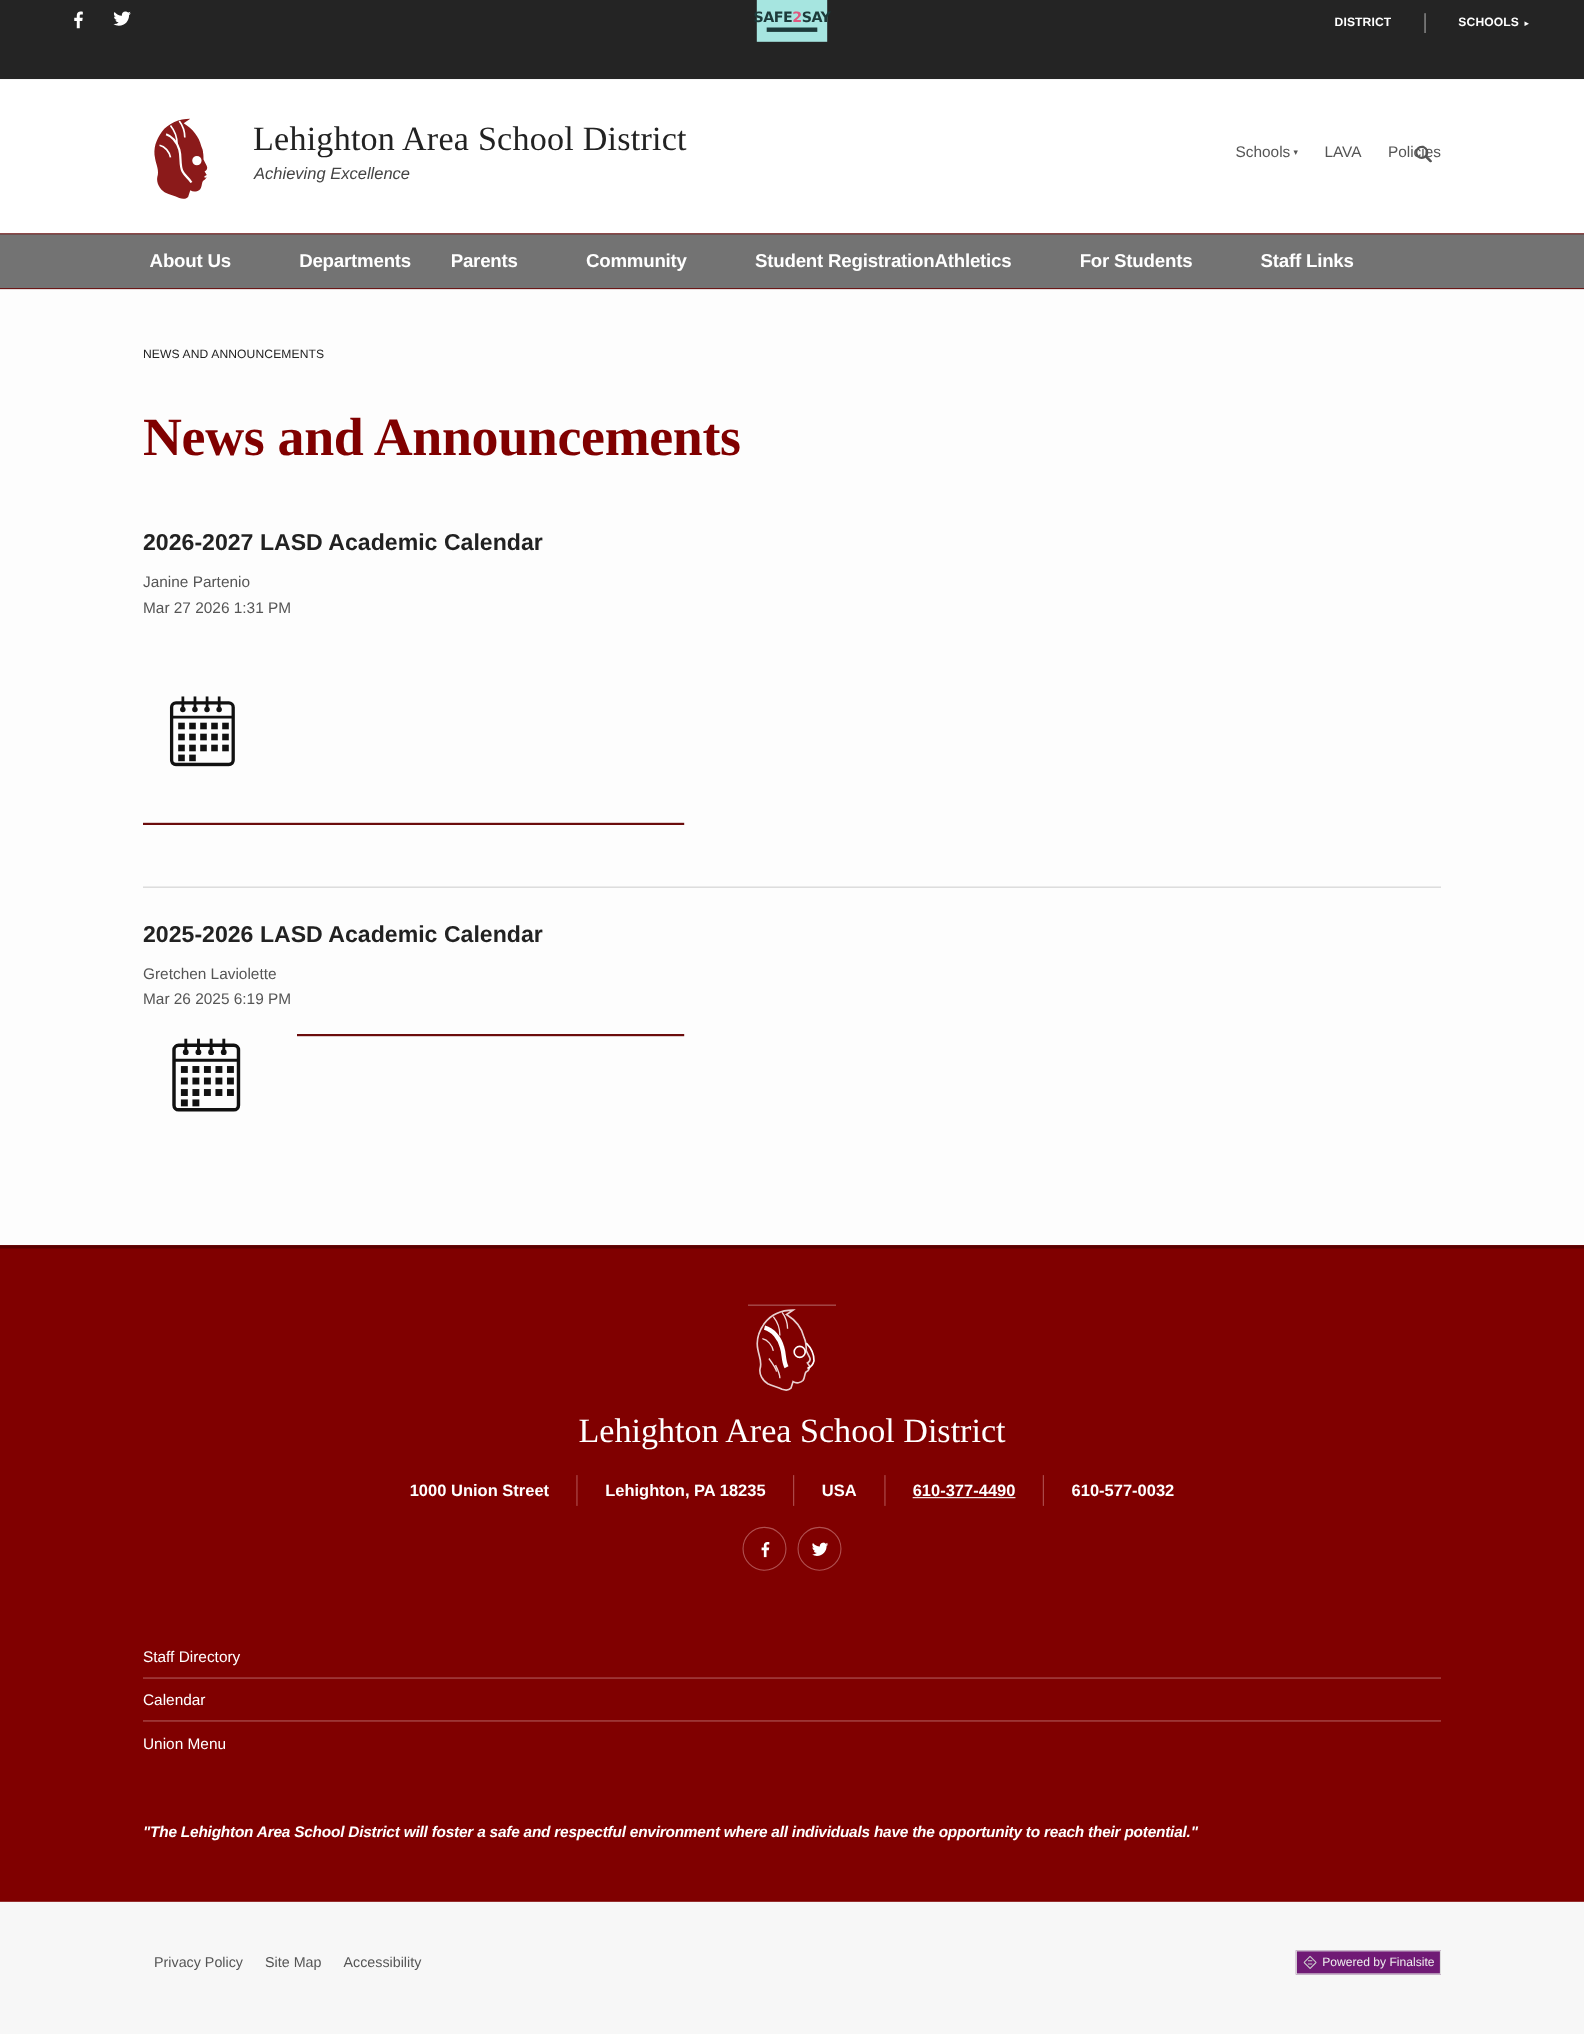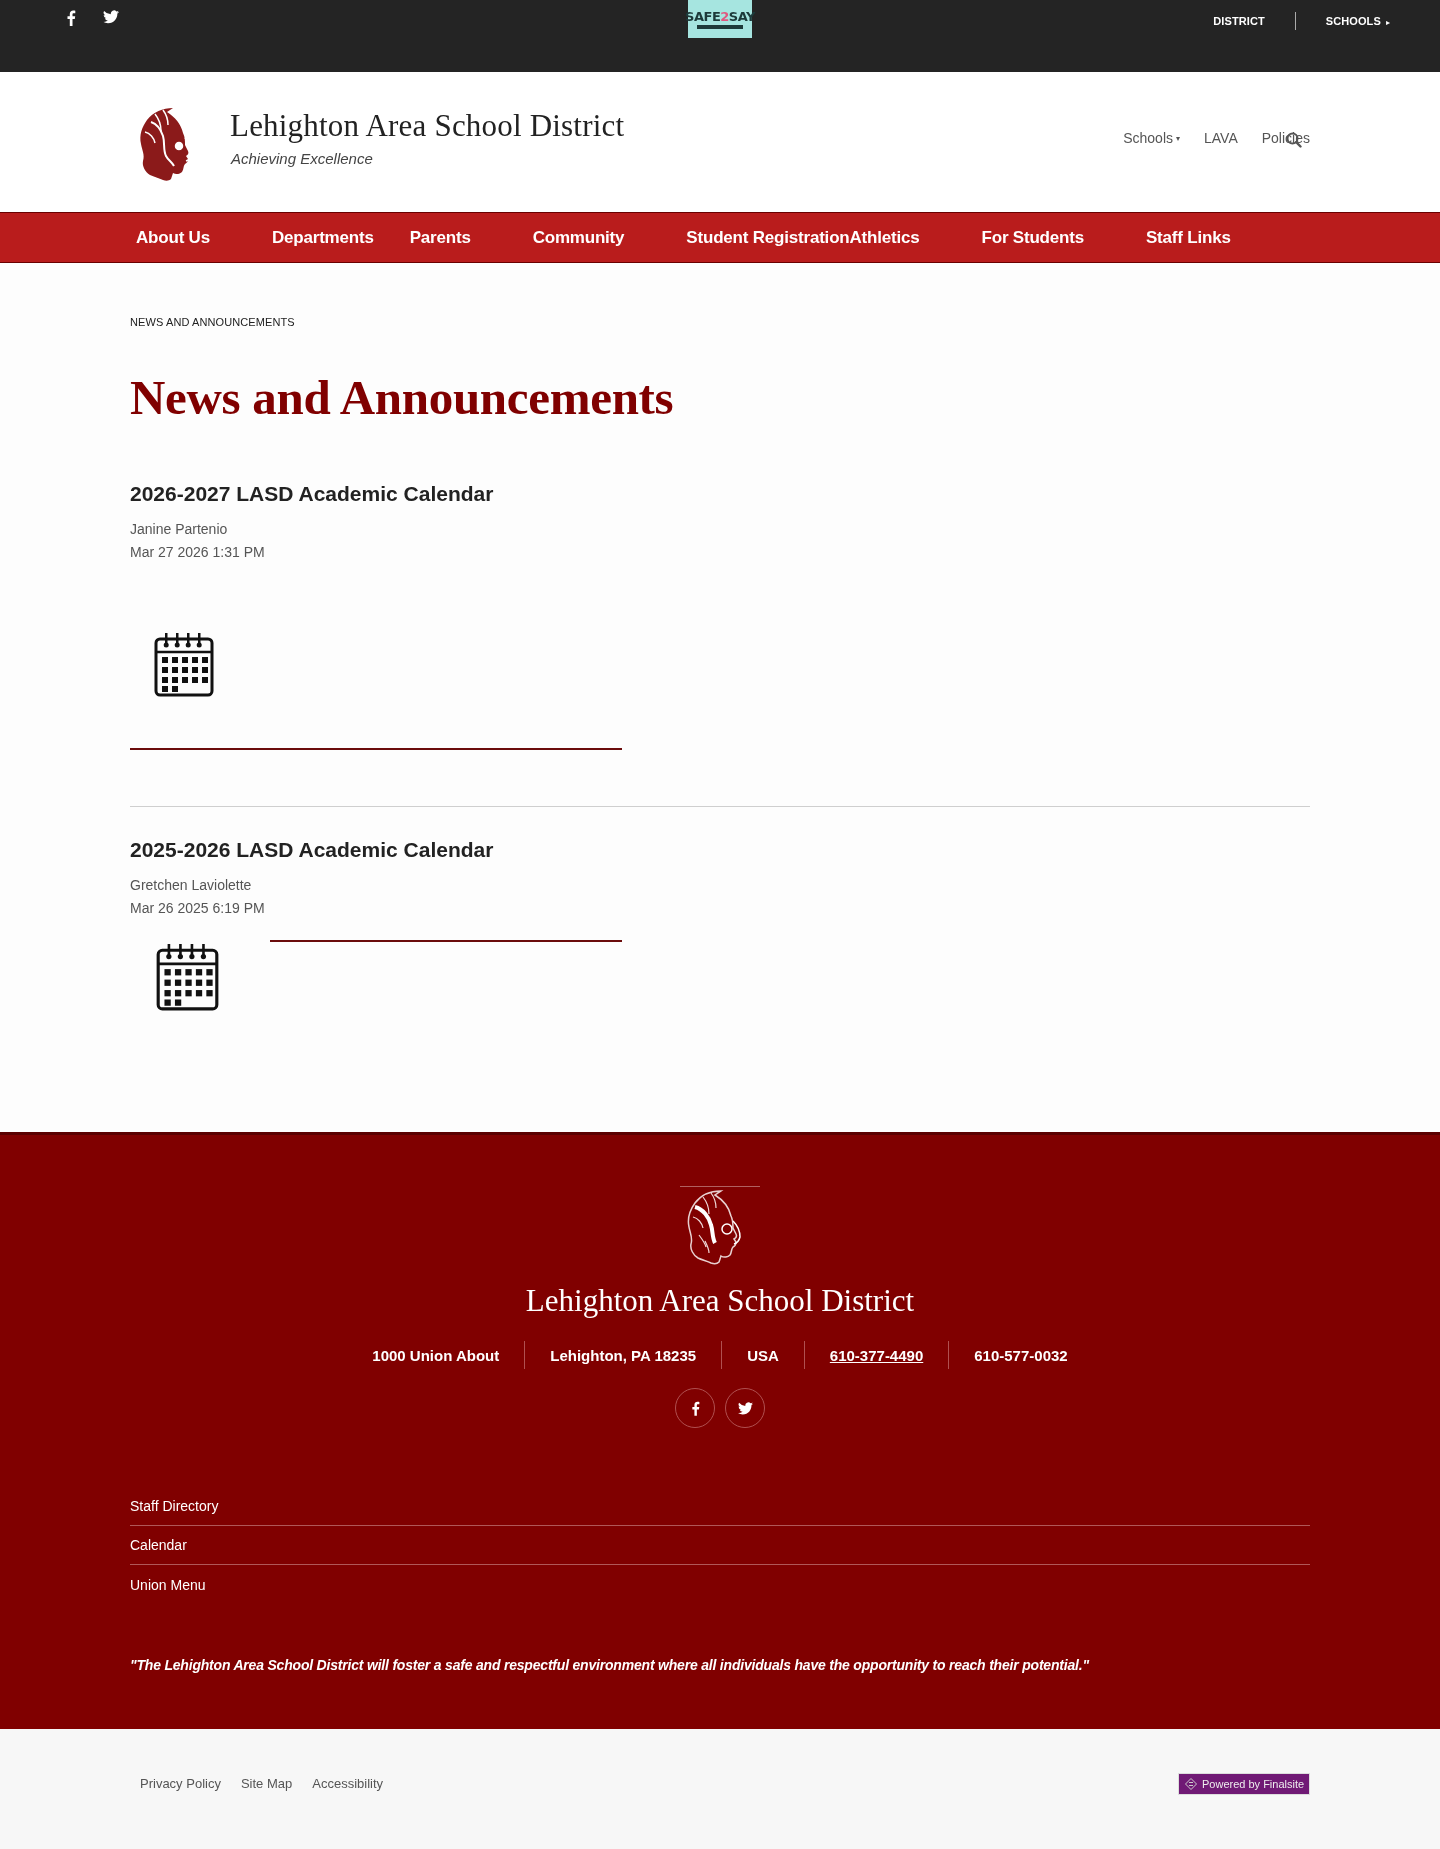--- a/index.html
+++ b/index.html
@@ -24,21 +24,21 @@
   .logo { position: absolute; left: 133px; top: 30px; width: 76px; height: 80px; }
   .site-name { position: absolute; left: 230px; top: 36px; font-family: "Liberation Serif", "DejaVu Serif", serif; font-size: 31px; color: #222; letter-spacing: 0.2px; }
   .tagline { position: absolute; left: 231px; top: 78px; font-style: italic; font-size: 15px; color: #444; }
   .header-links { position: absolute; right: 130px; top: 58px; display: flex; align-items: center; gap: 0; }
   .header-links span { font-size: 14px; color: #555; }
   .header-links .hl { margin-right: 24px; }
   .header-links .caret-sm { font-size: 8px; margin-left: 3px; vertical-align: 2px; }
   .search-icon { position: absolute; right: 138px; top: 60px; width: 16px; height: 16px; }
 
   
-  .mainnav { height: 51px; background: #b91c1c; display: flex; align-items: center; padding-left: 136px; border-top: 1px solid #6a0000; border-bottom: 1px solid #6a0000; }
+  .mainnav { height: 51px; background: #737373; display: flex; align-items: center; padding-left: 136px; border-top: 1px solid #6a0000; border-bottom: 1px solid #6a0000; }
   .mainnav span { color: #fff; font-weight: bold; font-size: 17px; letter-spacing: -0.2px; }
 
   
   .content { position: relative; height: 869px; background: #fdfdfd; }
   .breadcrumb { position: absolute; left: 130px; top: 53px; font-size: 11px; color: #222; letter-spacing: 0.1px; }
   .page-title { position: absolute; left: 130px; top: 106px; font-family: "Liberation Serif", "DejaVu Serif", serif; font-weight: bold; font-size: 49px; color: #800000; letter-spacing: -0.3px; }
   .post-title { position: absolute; left: 130px; font-weight: bold; font-size: 21px; color: #222; }
   .post-author, .post-date { position: absolute; left: 130px; font-size: 14px; color: #555; text-align: center; }
   .cal-icon { position: absolute; }
   .red-line { position: absolute; height: 2px; background: #6b0c0c; }
@@ -208,21 +208,21 @@
   <div class="f-logo-line"></div>
   <svg class="f-logo" viewBox="0 0 76 80">
     <path d="M40 6c-10 0-20 4-26 12-5 7-8 15-6 24 1 6 4 11 2 17-1 5 2 11 7 14 4 2 9 3 13 5 3 1 6 1 8-1l2-6c3 2 7 1 9-1 2-3 1-6 3-8 2-1 3-3 3-5l-2-3c2-1 3-3 2-5l-3-6c0-4 0-8-2-12-2-9-8-16-16-21z" fill="none" stroke="#e8d0d0" stroke-width="1.5"></path>
     <path d="M14 22c8 2 14 10 16 18 2 6 1 12 4 18" stroke="#fff" stroke-width="4" fill="none"></path>
     <path d="M12 32c5 1 9 6 10 11M22 12c4 5 6 11 6 17M30 8c3 4 5 10 5 15M18 50c3 4 6 8 7 12M24 56c2 4 4 8 4 12" stroke="#f0dada" stroke-width="1.2" fill="none"></path>
     <circle cx="46" cy="44" r="5" fill="none" stroke="#fff" stroke-width="1.5"></circle>
     <path d="M52 36c4 4 7 10 7 16-1 4-3 6-6 7" stroke="#fff" stroke-width="1.5" fill="none"></path>
   </svg>
   <div class="f-name">Lehighton Area School District</div>
   <div class="f-address">
-    <span>1000 Union About</span>
+    <span>1000 Union Street</span>
     <span class="vsep"></span>
     <span>Lehighton, PA  18235</span>
     <span class="vsep"></span>
     <span>USA</span>
     <span class="vsep"></span>
     <span class="phone-link">610-377-4490</span>
     <span class="vsep"></span>
     <span>610-577-0032</span>
   </div>
   <div class="f-social">

